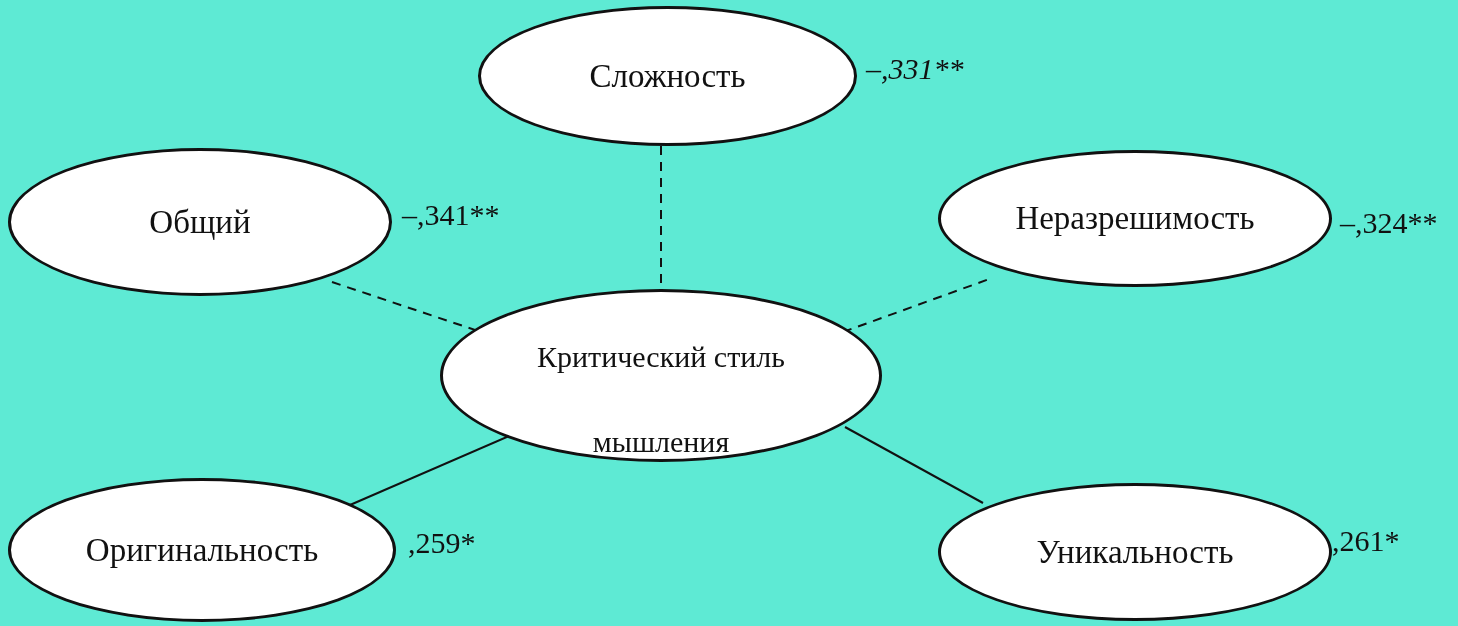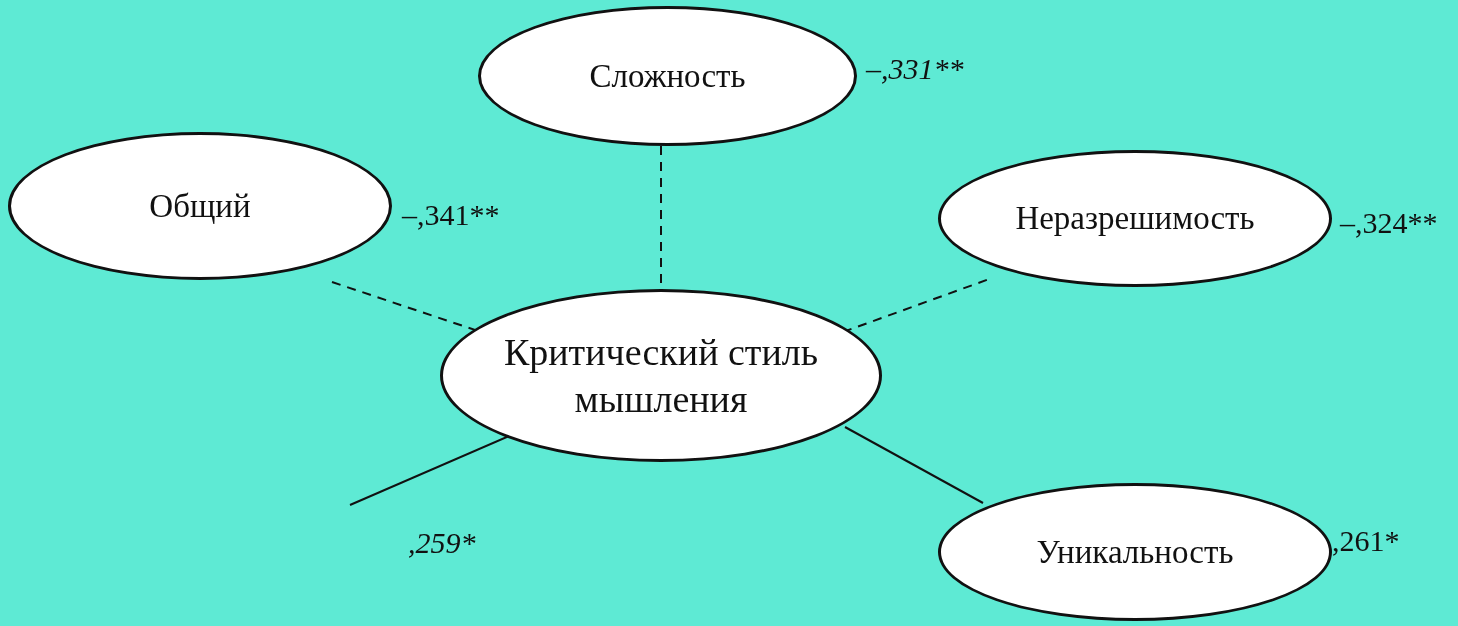--- a/index.html
+++ b/index.html
@@ -43,42 +43,43 @@
     color: #111111;
     box-sizing: border-box;
   }
   .node .label-line {
     display: block;
     font-size: 33px;
     line-height: 1.22;
     white-space: nowrap;
   }
   .node.center .label-line {
-    font-size: 38px;
+    font-size: 30px;
+    margin-top: 48px;
   }
   .coef {
     position: absolute;
     color: #111111;
     font-size: 30px;
     white-space: nowrap;
   }
 
   
   .node-top          { left: 478px;  top: 6px;   width: 379px; height: 140px; }
-  .node-left-upper   { left: 8px;    top: 132px; width: 384px; height: 148px; }
+  .node-left-upper   { left: 8px;    top: 148px; width: 384px; height: 148px; }
   .node-right-upper  { left: 938px;  top: 150px; width: 394px; height: 137px; }
   .node-center       { left: 440px;  top: 289px; width: 442px; height: 173px; }
   .node-bottom-left  { left: 8px;    top: 478px; width: 388px; height: 144px; }
   .node-bottom-right { left: 938px;  top: 483px; width: 394px; height: 138px; }
 
   
   .coef-complexity    { left: 866px;  top: 52px; font-style: italic;  }
   .coef-general-t     { left: 402px;  top: 198px; }
   .coef-unsolvability { left: 1340px; top: 190px; margin-top: 16px; }
-  .coef-originality   { left: 408px;  top: 526px; font-style: italic; }
+  .coef-originality   { left: 408px;  top: 526px; }
   .coef-uniqueness    { left: 1332px; top: 524px; }
 </style>
 </head>
 <body>
 
 <div class="canvas">
 
   <svg class="connectors" viewBox="0 0 1458 626" xmlns="http://www.w3.org/2000/svg">
     <line class="connector dashed" x1="661" y1="146" x2="661" y2="290"></line>
     <line class="connector dashed" x1="332" y1="282" x2="490" y2="335"></line>
@@ -97,20 +98,23 @@
 
   <div class="node node-right-upper">
     <span class="label-line">Неразрешимость</span>
   </div>
 
   <div class="node center node-center">
     <span class="label-line">Критический стиль</span>
     <span class="label-line">мышления</span>
   </div>
 
+  <div class="node node-bottom-left">
+    <span class="label-line">Оригинальность</span>
+  </div>
 
   <div class="node node-bottom-right">
     <span class="label-line">Уникальность</span>
   </div>
 
   <div class="coef coef-complexity">–,331**</div>
   <div class="coef coef-general-t">–,341**</div>
   <div class="coef coef-unsolvability">–,324**</div>
   <div class="coef coef-originality">,259*</div>
   <div class="coef coef-uniqueness">,261*</div>

